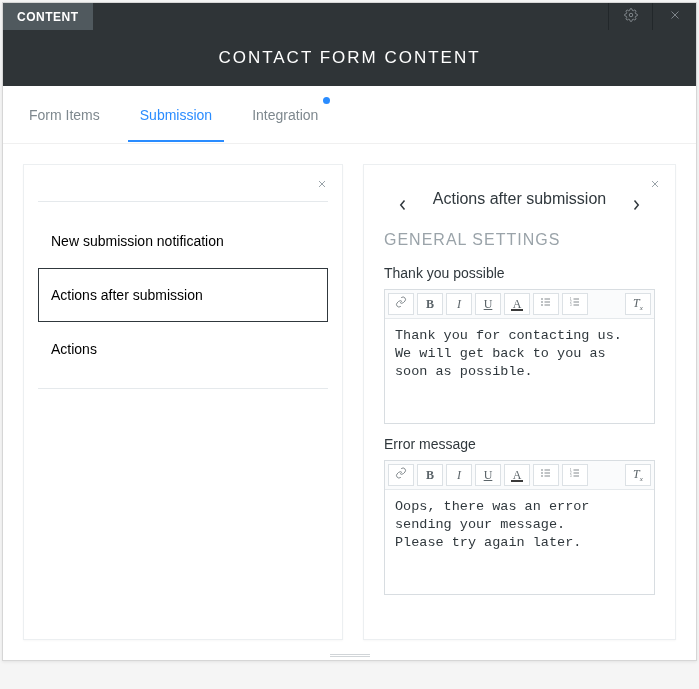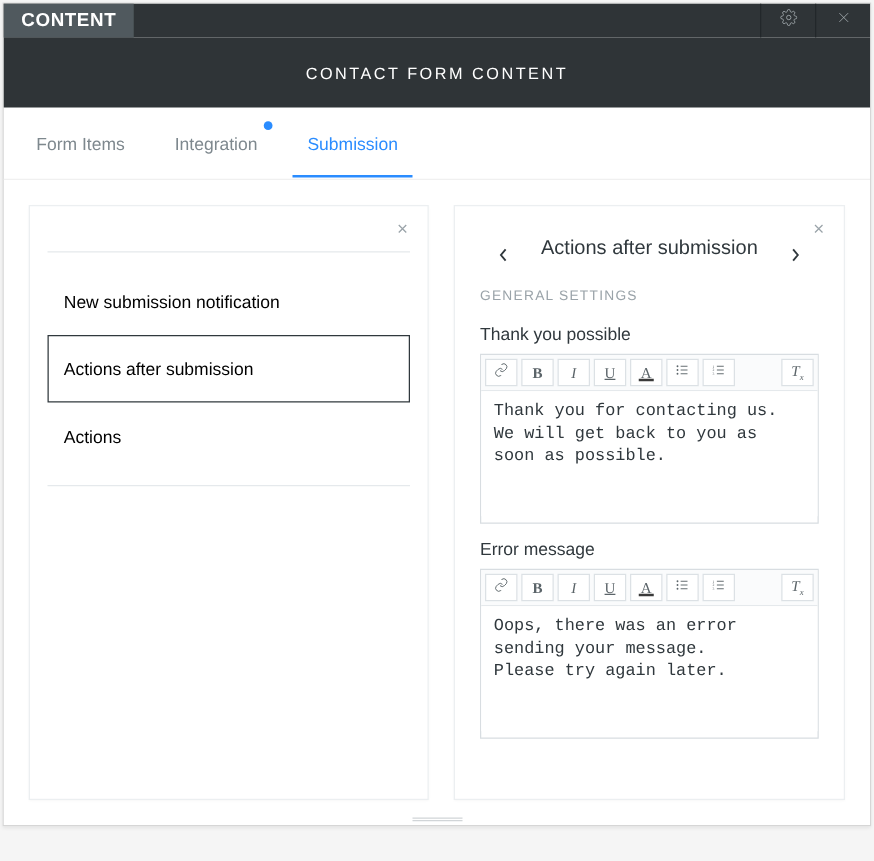--- a/index.html
+++ b/index.html
@@ -18,21 +18,21 @@
   .titlebar {
     height: 27px;
     background: #2f3437;
     display: flex;
     align-items: stretch;
   }
   .titlebar .top-tab {
     padding: 0 14px;
     display: flex;
     align-items: center;
-    font-size: 15px;
+    font-size: 12px;
     letter-spacing: 0.5px;
     color: #bfc5c9;
     cursor: pointer;
     user-select: none;
   }
   .titlebar .top-tab.active {
     background: #50595e;
     color: #fff;
     font-weight: 600;
   }
@@ -47,21 +47,21 @@
     cursor: pointer;
   }
   .titlebar .title-icon svg { width: 14px; height: 14px; stroke: currentColor; fill: none; }
   .header {
     height: 56px;
     background: #2f3437;
     display: flex;
     align-items: center;
     justify-content: center;
     color: #fff;
-    font-size: 13px;
+    font-size: 17px;
     letter-spacing: 2px;
     font-weight: 400;
   }
   .subtabs {
     height: 58px;
     display: flex;
     align-items: center;
     padding: 0 24px;
     gap: 36px;
     border-bottom: 1px solid #f0f0f0;
@@ -153,21 +153,21 @@
     top: 30px;
     width: 22px; height: 22px;
     display: flex; align-items: center; justify-content: center;
     cursor: pointer;
     color: #30383d;
   }
   .nav-arrow.left { left: 28px; }
   .nav-arrow.right { right: 28px; }
   .nav-arrow svg { width: 8px; height: 12px; stroke: currentColor; fill: none; stroke-width: 2; }
   .section-label {
-    font-size: 11px;
+    font-size: 16px;
     letter-spacing: 1px;
     color: #9aa3a9;
     padding: 12px 20px 4px 20px;
   }
   .field-group {
     padding: 12px 20px 0 20px;
   }
   .field-label {
     font-size: 14px;
     color: #30383d;
@@ -258,25 +258,25 @@
       </span>
     </div>
   </div>
 
   <div class="header">
     <span>CONTACT FORM CONTENT</span>
   </div>
 
   <div class="subtabs">
     <div class="subtab">Form Items</div>
+    <div class="subtab active">Submission</div>
     <div class="subtab">
       <span>Integration</span>
       <span class="dot"></span>
     </div>
-    <div class="subtab active">Submission</div>
   </div>
 
   <div class="body">
 
     <div class="panel panel-left">
       <div class="panel-close">
         <span>
           <svg viewBox="0 0 24 24">
                 <path d="M18 6 6 18M6 6l12 12" stroke-width="2"></path>
               </svg>

